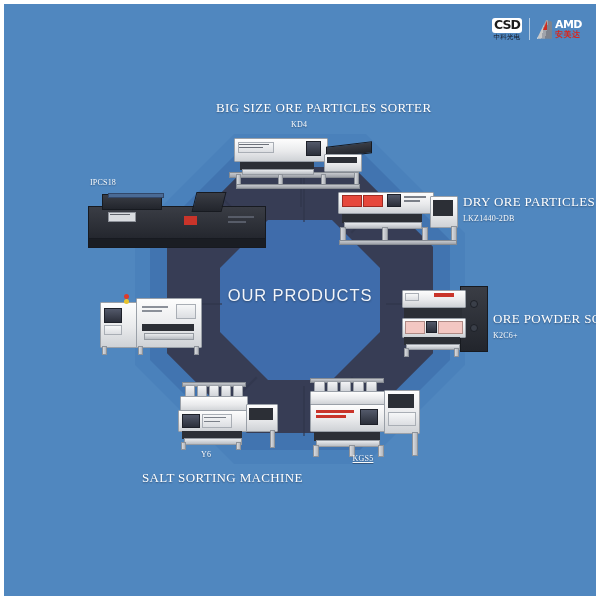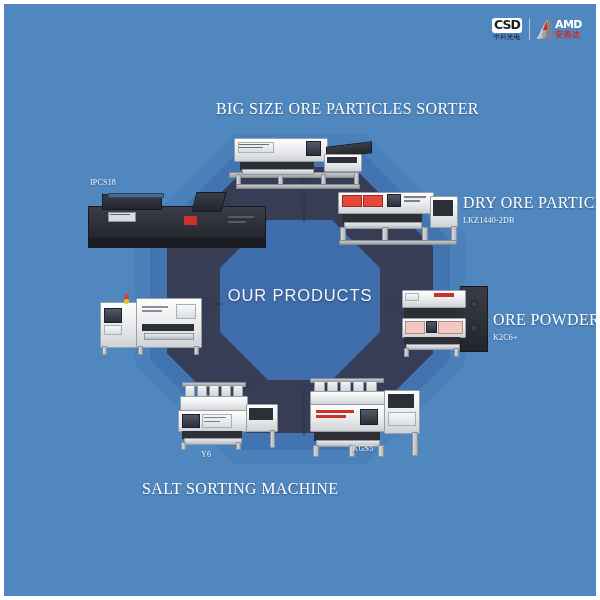--- a/index.html
+++ b/index.html
@@ -49,21 +49,21 @@
   }
   .amd-fan:after{content:"";position:absolute;left:40%;top:0;width:30%;height:55%;
     background:#d22b1e;clip-path:polygon(0% 100%,100% 0%,100% 100%);}
   .amd-txt{display:flex;flex-direction:column;line-height:1;}
   .amd-en{font-family:"DejaVu Sans",sans-serif;font-size:11px;font-weight:700;color:#fff;letter-spacing:-.5px;}
   .amd-cn{font-family:"DejaVu Sans",sans-serif;font-size:8px;font-weight:700;color:#d9261c;letter-spacing:.5px;margin-top:1px;}
 
   
   .lbl{position:absolute;z-index:55;color:#ffffff;
        font-family:"Liberation Serif",serif;text-shadow:0 1px 1.5px rgba(20,30,50,.45);}
-  .lbl .t{font-size:16px;letter-spacing:.35px;white-space:nowrap;}
+  .lbl .t{font-size:13px;letter-spacing:.35px;white-space:nowrap;}
   .lbl .m{font-size:8px;letter-spacing:.2px;white-space:nowrap;opacity:.97;}
 
   
   .mach{position:absolute;z-index:30;}
   .body-main{position:absolute;background:linear-gradient(180deg,#fdfdfd 0%,#e9eaec 55%,#cfd2d6 100%);
              border:1px solid #9aa0a8;border-radius:1px;}
   .body-dark{position:absolute;background:linear-gradient(180deg,#3a3d45 0%,#22252c 100%);border:1px solid #171a20;}
   .panel{position:absolute;background:linear-gradient(180deg,#f6f7f8,#dcdee2);border:1px solid #a9aeb5;}
   .slot{position:absolute;background:#2c2f36;}
   .leg{position:absolute;background:linear-gradient(90deg,#d8dade,#b3b7bd);border:1px solid #8e939a;}
@@ -238,39 +238,40 @@
     <div class="panel" style="left:20px;top:22px;width:26px;height:8px;background:#d9dce0;border-color:#8d9199;"></div>
     <div class="tiny" style="left:22px;top:24px;width:20px;height:1.2px;background:#5f636b;"></div>
     <div class="redbar" style="left:96px;top:26px;width:13px;height:9px;"></div>
     <div class="tiny" style="left:140px;top:26px;width:26px;height:2px;background:#575c68;"></div>
     <div class="tiny" style="left:140px;top:31px;width:18px;height:2px;background:#575c68;"></div>
     <div class="body-dark" style="left:0px;top:48px;width:176px;height:8px;background:#1a1d23;"></div>
   </div>
 
   <div class="lbl" style="left:212px;top:96px;text-align:center;width:166px;">
     <div class="t">BIG SIZE ORE PARTICLES SORTER</div>
+    <div class="m" style="margin-top:4px;">KD4</div>
   </div>
 
   <div class="lbl" style="left:459px;top:190px;">
     <div class="t">DRY ORE PARTICLES SORTER</div>
     <div class="m" style="margin-top:4px;">LKZ1440-2DB</div>
   </div>
 
   <div class="lbl" style="left:489px;top:307px;">
     <div class="t">ORE POWDER SORTER</div>
     <div class="m" style="margin-top:4px;">K2C6+</div>
   </div>
 
-  <div class="lbl" style="left:287px;top:440px;text-align:center;width:144px;">
+  <div class="lbl" style="left:287px;top:450px;text-align:center;width:144px;text-decoration:underline;">
     <div class="m">KGS5</div>
   </div>
 
   <div class="lbl" style="left:138px;top:446px;text-align:center;width:128px;">
     <div class="m">Y6</div>
-    <div class="t" style="margin-top:21px;">SALT SORTING MACHINE</div>
+    <div class="t" style="margin-top:11px;">SALT SORTING MACHINE</div>
   </div>
 
 
   <div class="lbl" style="left:27px;top:169px;text-align:center;width:144px;">
     <div class="m" style="margin-top:5px;">IPCS18</div>
   </div>
 
 </div>
 
 </body></html>

